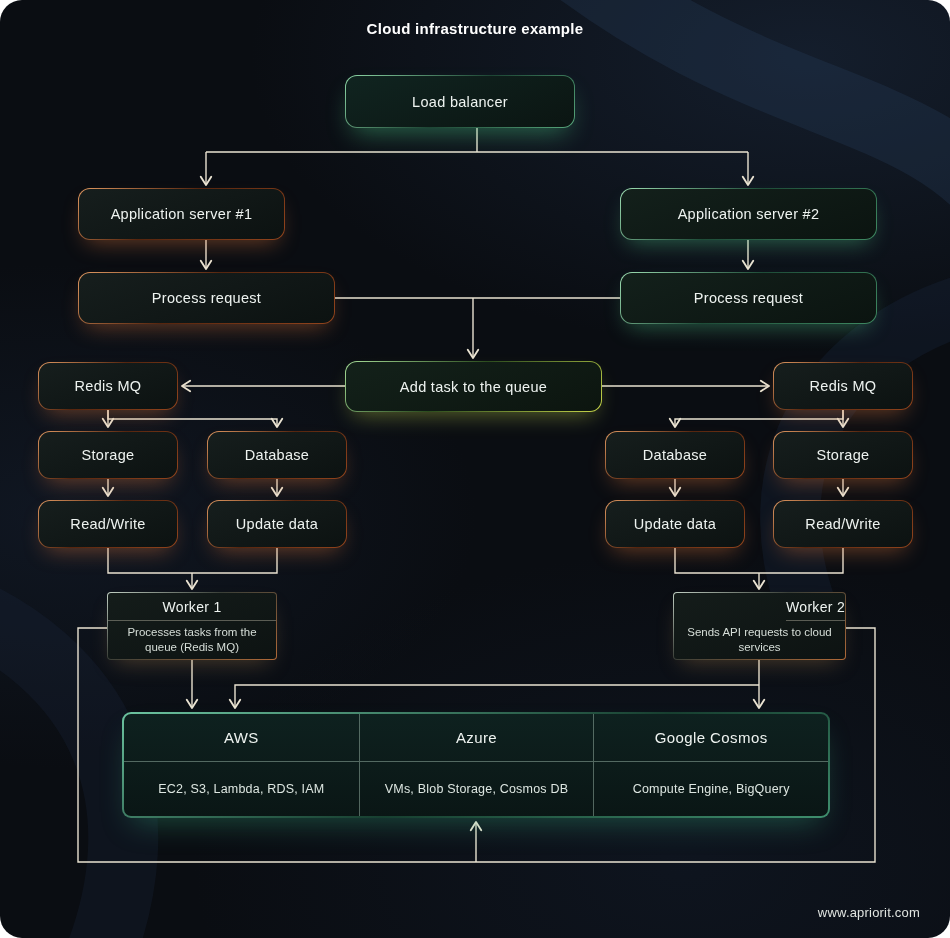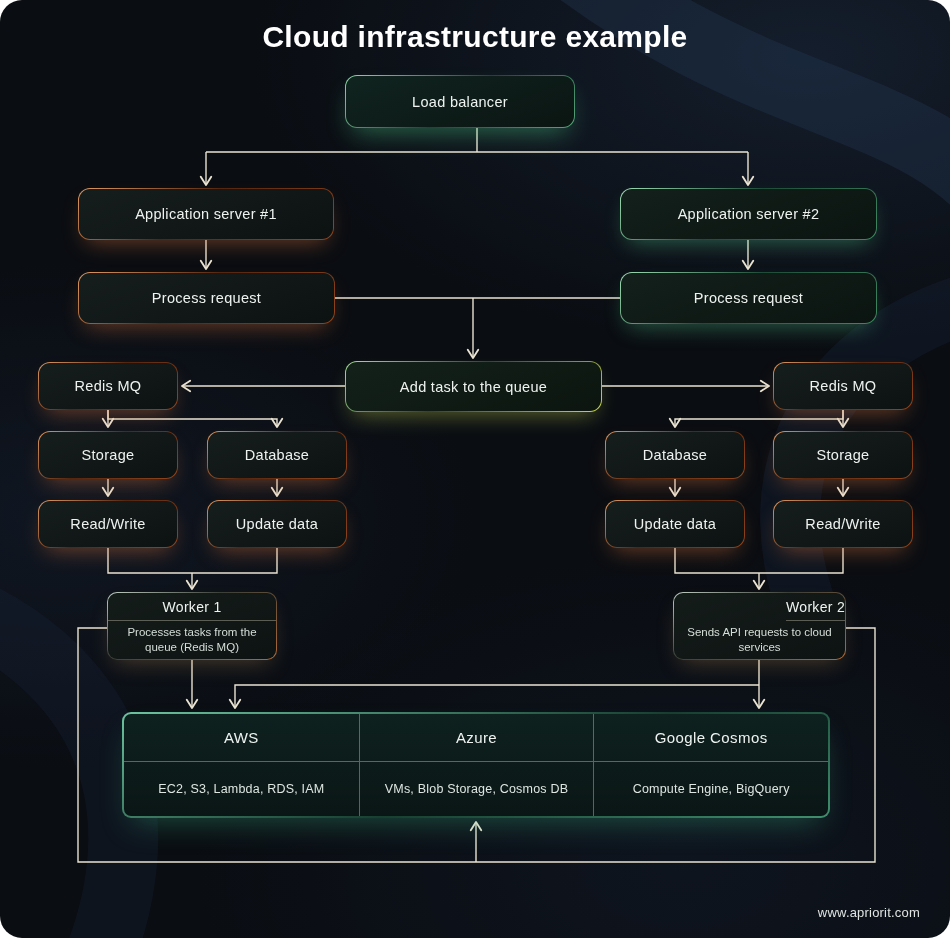--- a/index.html
+++ b/index.html
@@ -12,21 +12,21 @@
       radial-gradient(820px 520px at 72% 92%, rgba(22,34,54,.35), transparent 60%),
       #0a0d12;
   }
   .connectors { position:absolute; inset:0; width:100%; height:100%; }
   .deco path { fill:none; }
   .line path { stroke: var(--line, #eae3d2); stroke-width:1.4; fill:none; }
   .arrowhead { stroke: var(--line, #eae3d2); stroke-width:1.6; fill:none; stroke-linecap:round; stroke-linejoin:round; }
 
   .page-title {
     position:absolute; top:20px; left:0; width:100%; text-align:center;
-    color:#ffffff; font-size:30px; font-weight:bold; letter-spacing:.3px;
+    color:#ffffff; font-size:15px; font-weight:bold; letter-spacing:.3px;
   }
   .footer-url {
     position:absolute; right:30px; bottom:18px; color:#e0e4e0; font-size:13px; letter-spacing:.2px;
   }
 
   .node {
     position:absolute; box-sizing:border-box;
     display:flex; align-items:center; justify-content:center; text-align:center;
     color:#eef3f0; font-size:14.5px; letter-spacing:.3px;
     border-radius:12px; border:1px solid transparent;
@@ -46,21 +46,21 @@
                 linear-gradient(140deg,#a8e09a,#2c4c1e 45%,#c9d84a) border-box;
     box-shadow: 0 10px 22px -8px rgba(200,220,80,.45);
   }
   .node.lb {
     background: linear-gradient(160deg,#102420,#0b1512) padding-box,
                 linear-gradient(140deg,#8fd9a8,#1d4534 50%,#57a77c) border-box;
     box-shadow: 0 12px 26px -8px rgba(80,210,140,.45);
   }
 
   .worker {
-    position:absolute; box-sizing:border-box; border-radius:10px;
+    position:absolute; box-sizing:border-box; border-radius:4px;
     border:1px solid transparent; color:#eef3f0;
     background: linear-gradient(160deg,#141c1a,#0d1312) padding-box,
                 linear-gradient(150deg,#c2d0c4,#3a3f38 40%,#b06a38) border-box;
     box-shadow: 0 10px 22px -8px rgba(190,140,80,.35);
     display:flex; flex-direction:column;
   }
   .worker-title { font-size:14px; text-align:center; padding:6px 0 5px; border-bottom:1px solid rgba(205,200,180,.4); letter-spacing:.3px; }
   .worker-desc { flex:1; display:flex; align-items:center; justify-content:center; text-align:center;
     font-size:11.5px; line-height:1.3; color:#d6ded8; padding:4px 10px; }
 
@@ -132,21 +132,21 @@
 
       <path d="M107,628 H78 V862 H875 V628 H846"></path>
       <path d="M476,862 V822" marker-end="url(#arw)"></path>
     </g>
   </svg>
 
   <div class="page-title">Cloud infrastructure example</div>
 
   <div class="node lb" style="left:345px;top:75px;width:230px;height:53px;">Load balancer</div>
 
-  <div class="node orange" style="left:78px;top:188px;width:256px;height:52px;">Application server #1</div>
+  <div class="node orange" style="left:78px;top:188px;width:207px;height:52px;">Application server #1</div>
   <div class="node green" style="left:620px;top:188px;width:257px;height:52px;">Application server #2</div>
 
   <div class="node orange" style="left:78px;top:272px;width:257px;height:52px;">Process request</div>
   <div class="node green" style="left:620px;top:272px;width:257px;height:52px;">Process request</div>
 
   <div class="node lime" style="left:345px;top:361px;width:257px;height:51px;">Add task to the queue</div>
 
   <div class="node orange" style="left:38px;top:362px;width:140px;height:48px;">Redis MQ</div>
   <div class="node orange" style="left:773px;top:362px;width:140px;height:48px;">Redis MQ</div>
 

